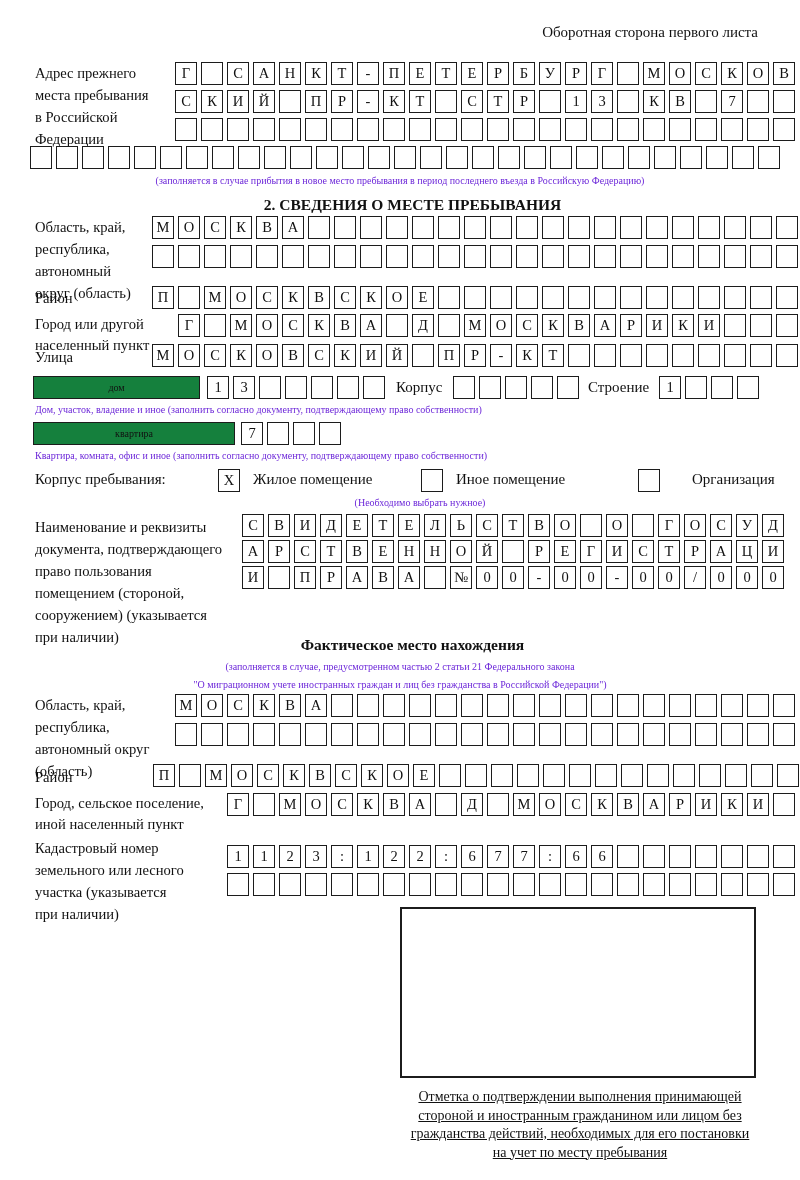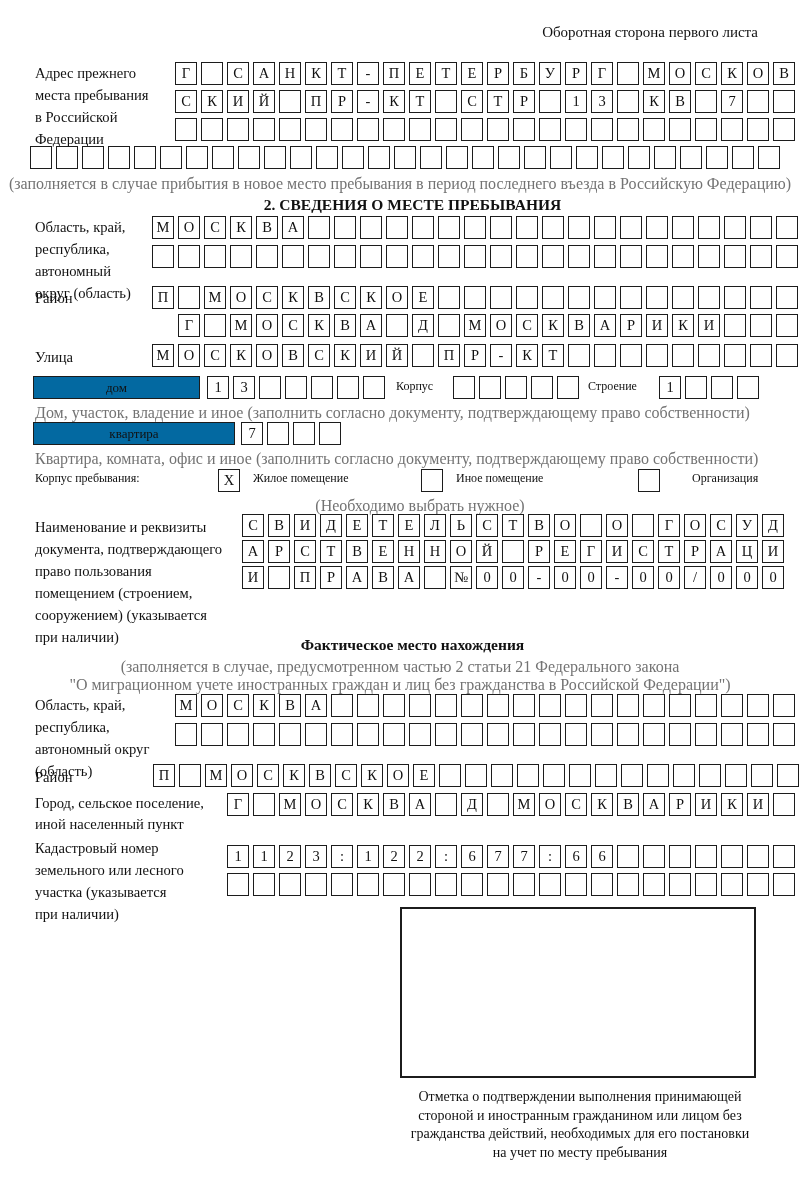--- a/index.html
+++ b/index.html
@@ -3,35 +3,35 @@
 <meta charset="utf-8">
 <style>
   html,body{margin:0;padding:0;background:#fff;}
   #page{
     position:relative;width:800px;height:1180px;background:#ffffff;
     font-family:"Liberation Serif","DejaVu Serif",serif;color:#111;overflow:hidden;
   }
   .abs{position:absolute;}
   .lbl{font-size:14.6px;line-height:22px;white-space:pre-line;}
   .lbl.tight{line-height:21px;}
-  .note{font-size:16px;color:#737373;}
+  .note{font-size:10px;color:#6d28d9;}
   .center{left:0;right:0;text-align:center;}
   .boxrow{display:flex;gap:4px;}
   .cbox{
     box-sizing:border-box;width:22px;height:23px;border:1.5px solid #1c1c1c;
     display:flex;align-items:center;justify-content:center;
     font-size:14.5px;font-family:"Liberation Serif","DejaVu Serif",serif;
     background:#fff;flex:0 0 auto;
   }
   .widebox{
     box-sizing:border-box;height:23px;border:1.6px solid #1c1c1c;
-    display:flex;align-items:center;justify-content:center;font-size:13px;background:#0369a1;
+    display:flex;align-items:center;justify-content:center;font-size:10px;background:#15803d;
   }
   .title{font-weight:bold;font-size:15.5px;padding-left:25px;}
-  .inline-lbl{font-size:12px;}
+  .inline-lbl{font-size:15px;}
   .stamp{box-sizing:border-box;border:2.2px solid #1c1c1c;background:#fff;}
 </style>
 </head>
 <body>
 
 <div id="page">
 
   <div class="abs" style="top:24px;right:42px;font-size:15px;">Оборотная сторона первого листа</div>
 
   <div class="abs lbl" style="left:35px;top:62px;width:140px;">Адрес прежнего
@@ -232,20 +232,22 @@
       <span class="cbox"></span>
       <span class="cbox"></span>
       <span class="cbox"></span>
       <span class="cbox"></span>
       <span class="cbox"></span>
       <span class="cbox"></span>
       <span class="cbox"></span>
       <span class="cbox"></span>
     </div>
 
+  <div class="abs lbl tight" style="left:35px;top:314px;width:145px;">Город или другой
+населенный пункт</div>
   <div class="abs boxrow" style="left:178px;top:314px;">
       <span class="cbox">Г</span>
       <span class="cbox"></span>
       <span class="cbox">М</span>
       <span class="cbox">О</span>
       <span class="cbox">С</span>
       <span class="cbox">К</span>
       <span class="cbox">В</span>
       <span class="cbox">А</span>
       <span class="cbox"></span>
@@ -342,21 +344,21 @@
   <div class="abs inline-lbl" style="left:456px;top:471px;">Иное помещение</div>
   <div class="abs boxrow" style="left:638px;top:469px;">
       <span class="cbox"></span>
     </div>
   <div class="abs inline-lbl" style="left:692px;top:471px;">Организация</div>
   <div class="abs note" style="left:250px;top:497px;width:340px;text-align:center;">(Необходимо выбрать нужное)</div>
 
   <div class="abs lbl" style="left:35px;top:516px;width:205px;">Наименование и реквизиты
 документа, подтверждающего
 право пользования
-помещением (строением,
+помещением (стороной,
 сооружением) (указывается
 при наличии)</div>
   <div class="abs boxrow" style="left:242px;top:514px;">
       <span class="cbox">С</span>
       <span class="cbox">В</span>
       <span class="cbox">И</span>
       <span class="cbox">Д</span>
       <span class="cbox">Е</span>
       <span class="cbox">Т</span>
       <span class="cbox">Е</span>
@@ -586,18 +588,18 @@
       <span class="cbox"></span>
       <span class="cbox"></span>
       <span class="cbox"></span>
       <span class="cbox"></span>
       <span class="cbox"></span>
       <span class="cbox"></span>
       <span class="cbox"></span>
     </div>
 
   <div class="abs stamp" style="left:400px;top:907px;width:356px;height:171px;"></div>
-  <div class="abs" style="left:388px;top:1088px;width:384px;text-align:center;font-size:14px;line-height:18.5px;white-space:pre-line;">Отметка о подтверждении выполнения принимающей
+  <div class="abs" style="left:388px;top:1088px;width:384px;text-align:center;font-size:14px;line-height:18.5px;white-space:pre-line;text-decoration:underline;">Отметка о подтверждении выполнения принимающей
 стороной и иностранным гражданином или лицом без
 гражданства действий, необходимых для его постановки
 на учет по месту пребывания</div>
 
 </div>
 
 </body></html>

